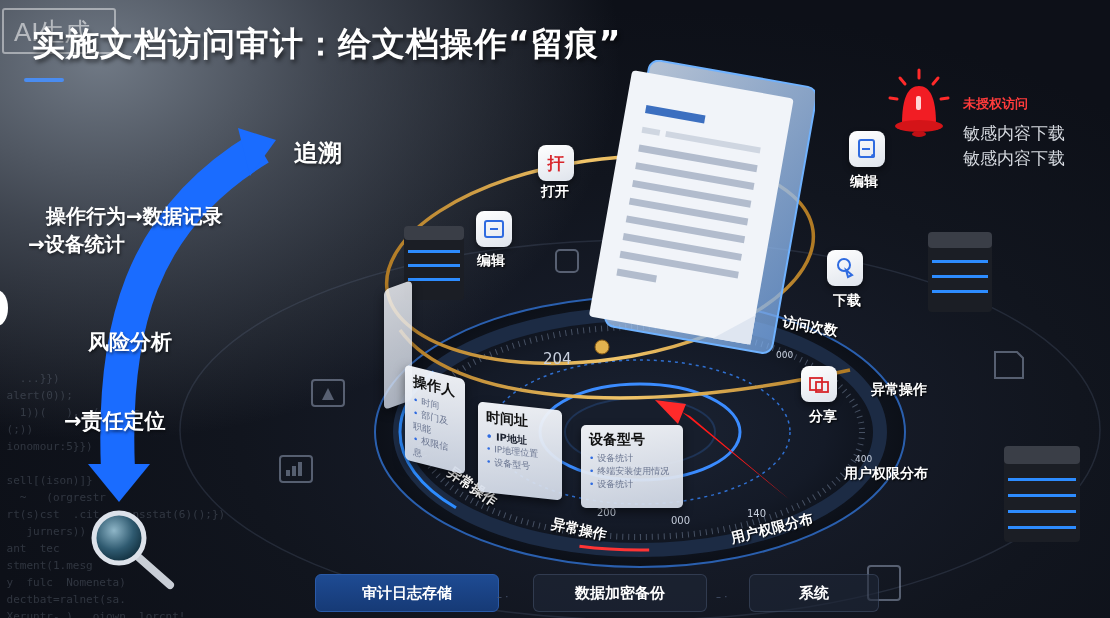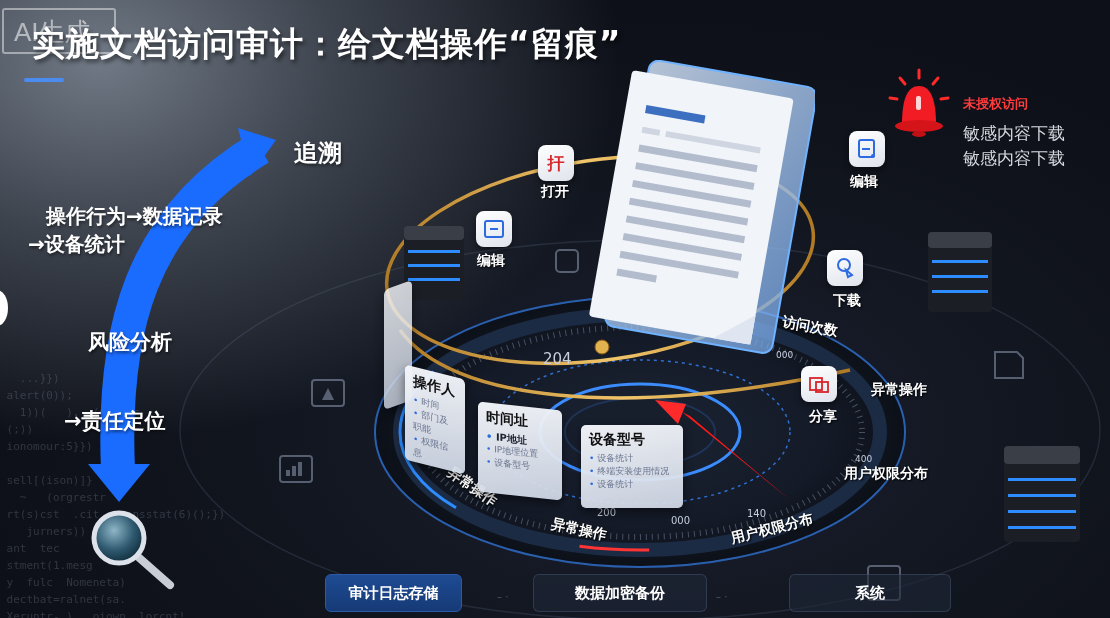--- a/index.html
+++ b/index.html
@@ -308,17 +308,17 @@
 </div>
 <div class="abs card" style="left:581px;top:425px;width:102px;height:83px">
   <h4>设备型号</h4>
   <ul>
     <li>设备统计</li>
     <li>终端安装使用情况</li>
     <li>设备统计</li>
   </ul>
 </div>
 
-<div class="abs pill active" style="left:325px;width:137px">审计日志存储</div>
+<div class="abs pill active" style="left:315px;width:184px">审计日志存储</div>
 <div class="abs pill-sep" style="left:497px">– ·</div>
 <div class="abs pill" style="left:533px;width:174px">数据加密备份</div>
 <div class="abs pill-sep" style="left:716px">– ·</div>
-<div class="abs pill" style="left:789px;width:162px">系统</div>
+<div class="abs pill" style="left:749px;width:130px">系统</div>
 
 </body></html>

